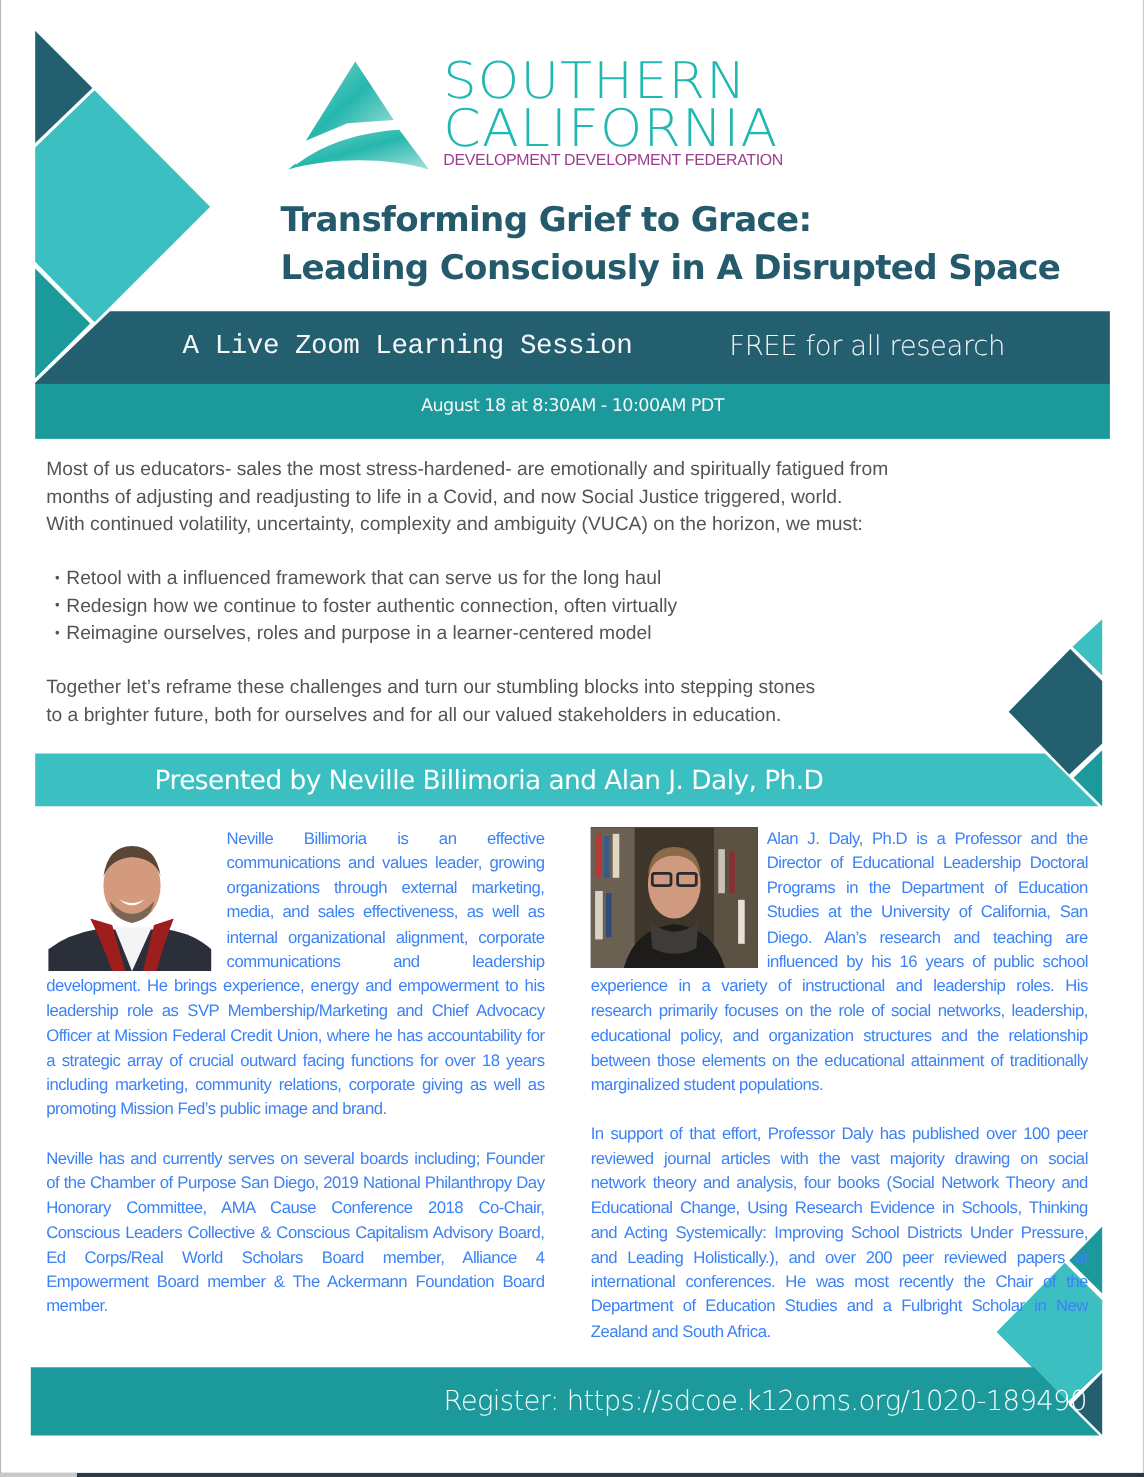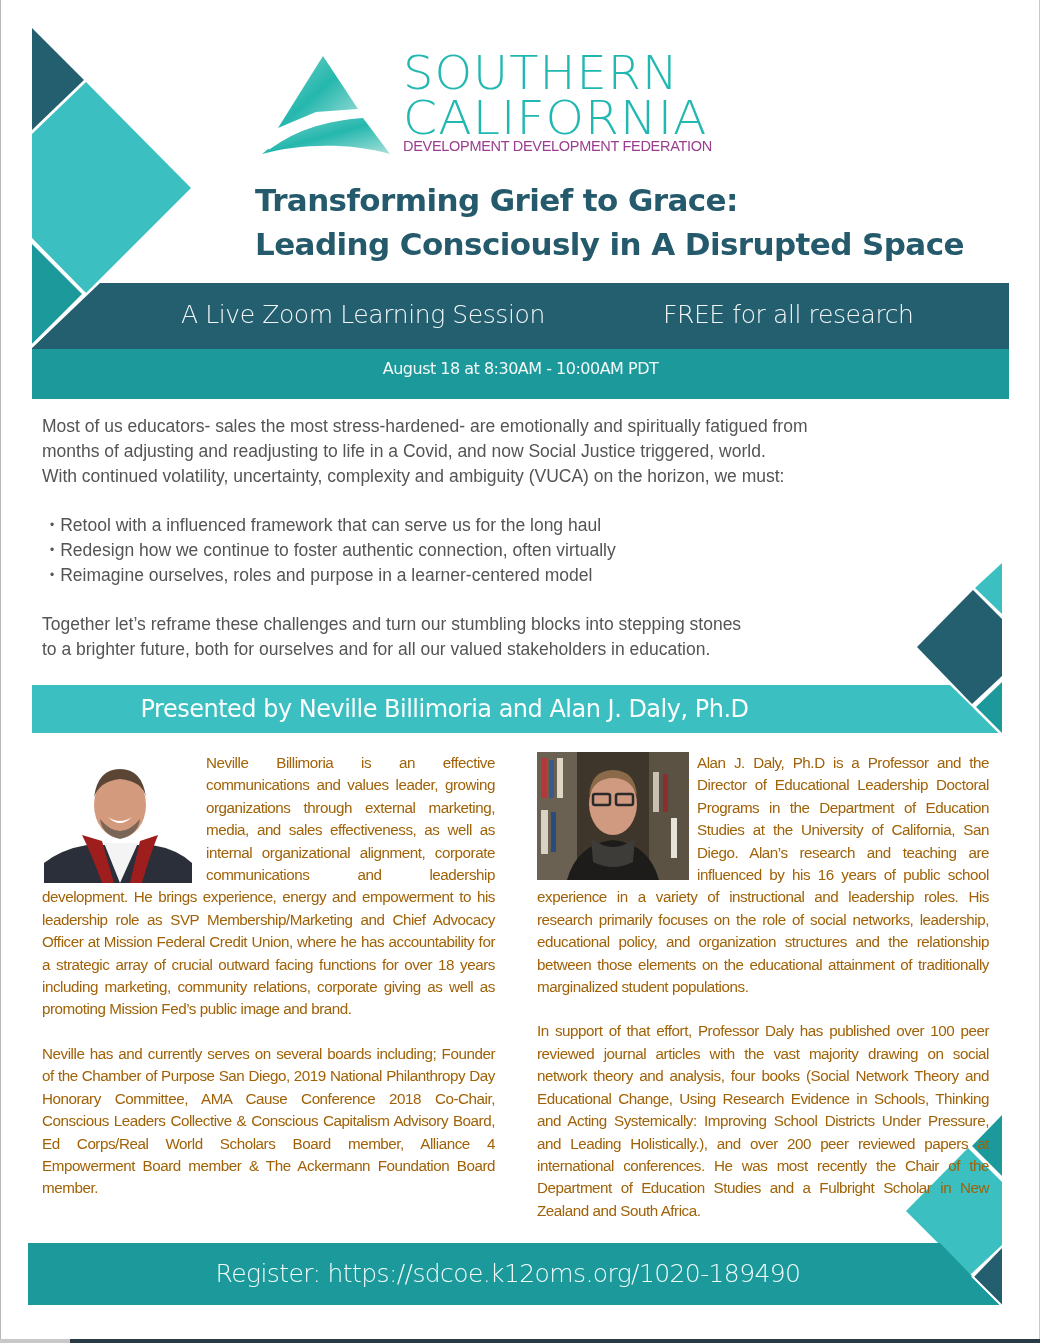--- a/index.html
+++ b/index.html
@@ -29,31 +29,31 @@
 
   .intro { position: absolute; left: 42px; top: 414px; width: 890px; color: #545454; font-size: 17.5px; line-height: 25px; font-family: "Liberation Sans", sans-serif; }
   .intro p { white-space: nowrap; }
   .intro ul { list-style: none; margin: 24px 0 24px 8px; }
   .intro li { white-space: nowrap; }
   .intro li::before { content: "\2022"; margin-right: 6px; font-size: 12px; vertical-align: 2px; }
 
   .presenter-banner { position: absolute; left: 32px; top: 685px; width: 970px; height: 52px; }
   .presenter-banner .t { position: absolute; left: 0; width: 825px; top: 10px; text-align: center; color: #fafefe; font-size: 24px; font-family: "DejaVu Sans", sans-serif; letter-spacing: -0.5px; }
 
-  .bio { position: absolute; color: #a16207; font-family: "Liberation Sans", sans-serif; font-size: 15.2px; line-height: 22.4px; text-align: justify; letter-spacing: -0.45px; word-spacing: 0px; }
+  .bio { position: absolute; color: #3b82f6; font-family: "Liberation Sans", sans-serif; font-size: 15.2px; line-height: 22.4px; text-align: justify; letter-spacing: -0.45px; word-spacing: 0px; }
   .bio p { margin-bottom: 22px; }
   .bio .photo { float: left; margin-right: 8px; margin-bottom: 2px; }
   .bio-left { left: 42px; top: 752px; width: 453px; }
   .bio-right { left: 537px; top: 752px; width: 452px; }
 
   .photo-neville { width: 156px; height: 128px; position: relative; overflow: hidden; background: #ffffff; margin-top: 3px; }
   .photo-alan { width: 152px; height: 128px; position: relative; overflow: hidden; background: #3b3428; margin-top: 0px; }
 
   .register-banner { position: absolute; left: 28px; top: 1243px; width: 976px; height: 64px; }
-  .register-banner .t { position: absolute; left: 0; width: 960px; top: 16px; text-align: center; color: #f5fbfb; font-size: 25px; font-family: "DejaVu Sans", sans-serif; letter-spacing: -0.6px; font-weight: 300; }
+  .register-banner .t { position: absolute; left: 0; width: 960px; top: 16px; text-align: right; color: #f5fbfb; font-size: 25px; font-family: "DejaVu Sans", sans-serif; letter-spacing: -0.6px; font-weight: 300; }
 </style>
 </head>
 <body>
 
 <div class="page-frame"></div>
 
 <svg class="deco" viewBox="0 0 1040 1343">
 
   <polygon points="32,28 84,80 32,130" fill="#245f70"></polygon>
   <polygon points="32,134 86,82 191,188 86,293 32,238" fill="#3bbfc1"></polygon>
@@ -94,21 +94,21 @@
   <div class="logo-word w2">CALIFORNIA</div>
   <div class="logo-sub">DEVELOPMENT DEVELOPMENT FEDERATION</div>
 </div>
 
 <div class="title">
   <div>Transforming Grief to Grace:</div>
   <div>Leading Consciously in A Disrupted Space</div>
 </div>
 
 <div class="banner-dark">
-  <span class="t" style="left:149px;">A Live Zoom Learning Session</span>
+  <span class="t" style="left:134px;font-family:Liberation Mono, monospace;">A Live Zoom Learning Session</span>
   <span class="t" style="left:631px;">FREE for all research</span>
 </div>
 
 <div class="banner-teal">
   <div class="t">August 18 at 8:30AM - 10:00AM PDT</div>
 </div>
 
 <div class="intro">
   <p>Most of us educators- sales the most stress-hardened- are emotionally and spiritually fatigued from</p>
   <p>months of adjusting and readjusting to life in a Covid, and now Social Justice triggered, world.</p>

